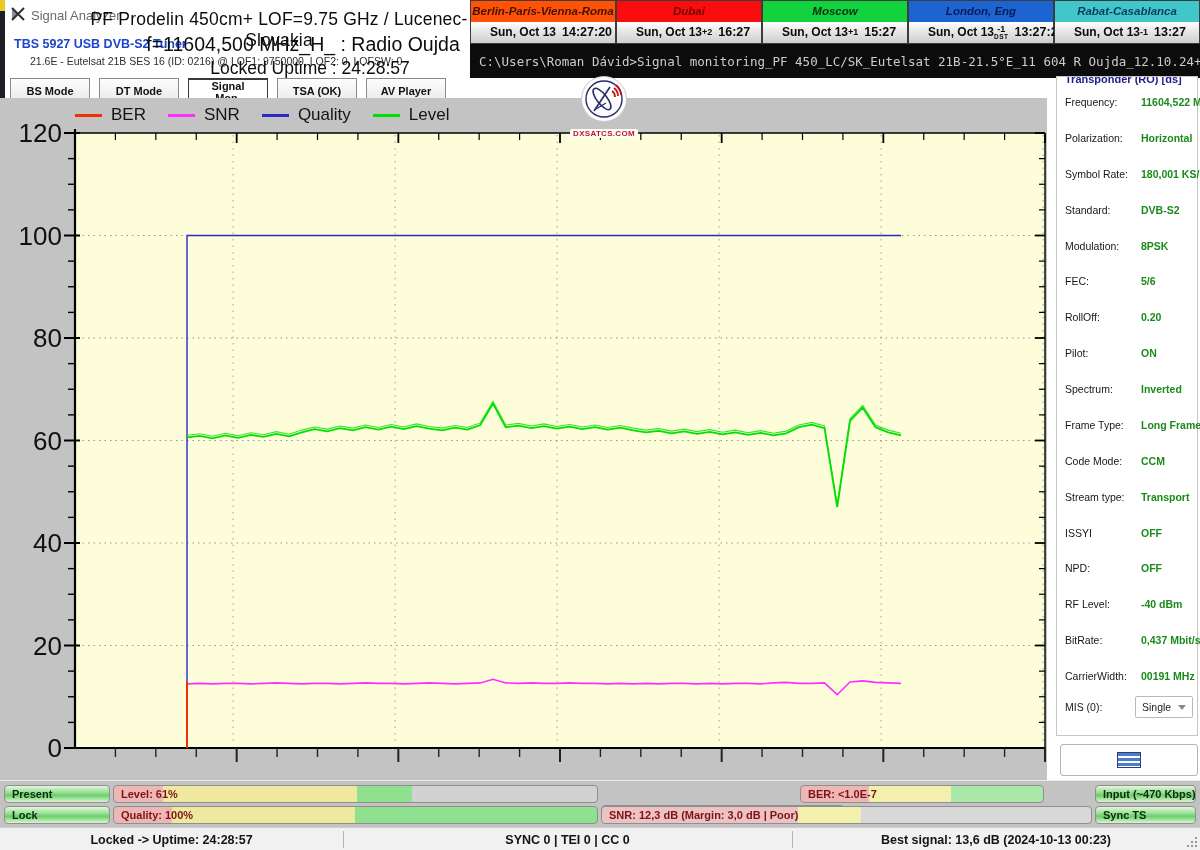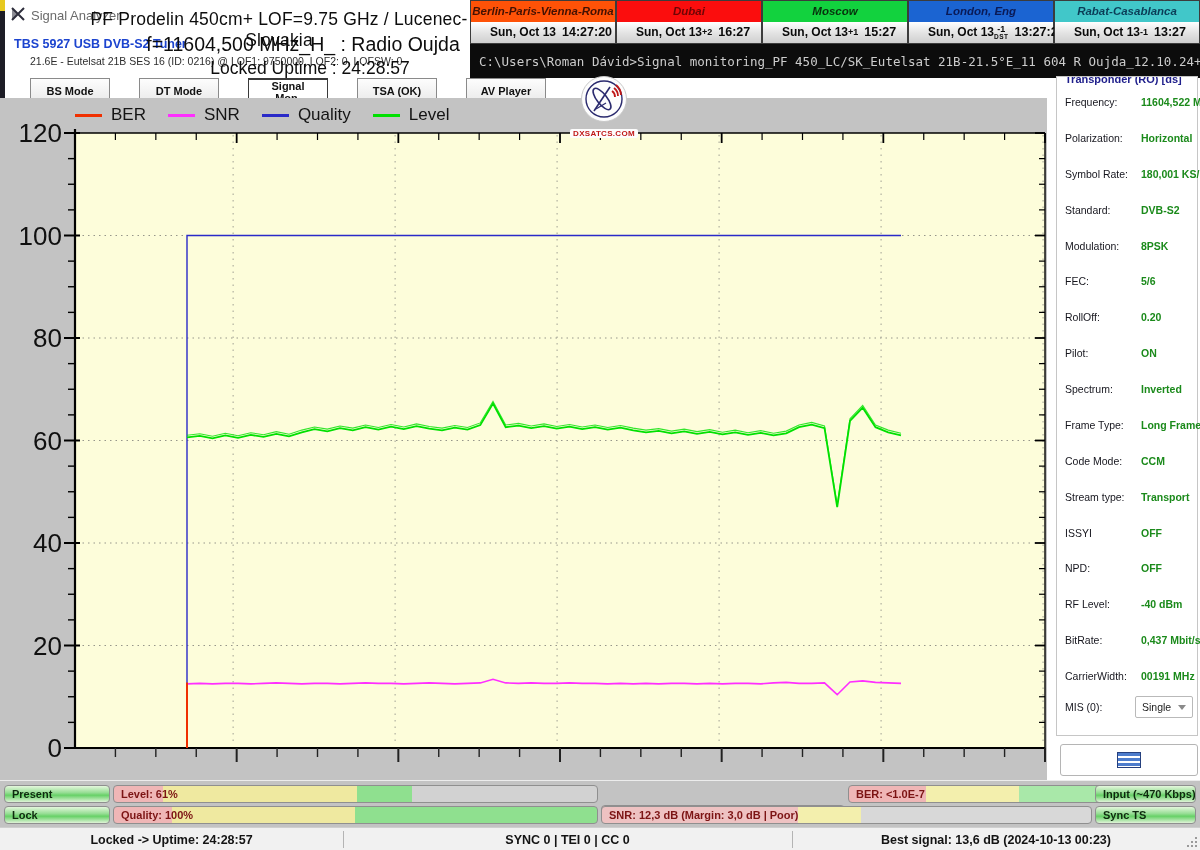--- a/index.html
+++ b/index.html
@@ -38,21 +38,21 @@
 
   
   .console{position:absolute;left:470px;top:44px;width:730px;height:34px;background:#0c0c0c;
            display:flex;align-items:center;padding-left:9px;}
   .console span{font-family:"DejaVu Sans Mono",monospace;font-size:12.5px;color:#cccccc;white-space:nowrap;}
 
   
   .tabs{position:absolute;left:10px;top:78px;height:20px;display:flex;gap:9px;}
   .tab{width:80px;height:20px;border:1px solid #8a8a8a;background:linear-gradient(#fdfdfd,#e9e9e9);
        font-family:"Liberation Sans",sans-serif;font-size:11px;font-weight:bold;color:#111;
-       display:flex;align-items:center;justify-content:center;padding:12px;cursor:pointer;margin-left:20px;}
+       display:flex;align-items:center;justify-content:center;padding:12px;cursor:pointer;}
   .tab.active{background:#ffffff;border:1px solid #3a3a3a;border-top-width:2px;}
 
   
   .chart-surface{position:absolute;left:0;top:98px;width:1047px;height:682px;background:#c3c3c3;}
   .legend{position:absolute;left:75px;top:7px;display:flex;align-items:center;gap:0;}
   .lg-item{display:flex;align-items:center;margin-right:22px;}
   .lg-line{width:27px;height:3px;margin-right:9px;}
   .lg-label{font-size:17px;color:#141414;}
   .ylabels div{position:absolute;width:60px;text-align:right;font-size:26px;color:#101010;line-height:30px;}
   #chart-svg{position:absolute;left:0;top:0;}
@@ -477,21 +477,21 @@
     </div>
   </div>
   <div class="panel-btn">
     <span class="stripes"></span>
   </div>
 
   <div class="monitor">
     <div class="badge" style="left:4px;top:4px;width:106px">Present</div>
     <div class="mbar" style="left: 113px; top: 4px; width: 485px; background: linear-gradient(to right, rgb(239, 182, 182) 0%, rgb(239, 182, 182) 10.2%, rgb(239, 233, 160) 10.2%, rgb(239, 233, 160) 50.4%, rgb(143, 224, 143) 50.4%, rgb(143, 224, 143) 61.6%, rgb(210, 210, 210) 61.6%, rgb(210, 210, 210) 100%);">Level: 61%</div>
     <div class="mbar" style="left: 601px; top: 4px; width: 244px; background: linear-gradient(to right, rgb(239, 182, 182) 0%, rgb(239, 182, 182) 35%, rgb(243, 239, 173) 35%, rgb(243, 239, 173) 55%, rgb(169, 232, 169) 55%, rgb(169, 232, 169) 100%); margin-top: 20px;">preBER: &lt;1.0E-7</div>
-    <div class="mbar" style="left: 848px; top: 4px; width: 276px; background: linear-gradient(to right, rgb(239, 182, 182) 0%, rgb(239, 182, 182) 28%, rgb(243, 239, 173) 28%, rgb(243, 239, 173) 62%, rgb(169, 232, 169) 62%, rgb(169, 232, 169) 100%);">BER: &lt;1.0E-7</div>
+    <div class="mbar" style="left: 800px; top: 4px; width: 244px; background: linear-gradient(to right, rgb(239, 182, 182) 0%, rgb(239, 182, 182) 28%, rgb(243, 239, 173) 28%, rgb(243, 239, 173) 62%, rgb(169, 232, 169) 62%, rgb(169, 232, 169) 100%);">BER: &lt;1.0E-7</div>
     <div class="badge" style="left:1095px;top:4px;width:101px">Input (~470 Kbps)</div>
 
     <div class="badge" style="left:4px;top:25px;width:106px">Lock</div>
     <div class="mbar" style="left: 113px; top: 25px; width: 485px; background: linear-gradient(to right, rgb(239, 182, 182) 0%, rgb(239, 182, 182) 12%, rgb(239, 233, 160) 12%, rgb(239, 233, 160) 50%, rgb(143, 224, 143) 50%, rgb(143, 224, 143) 100%);">Quality: 100%</div>
     <div class="mbar" style="left: 601px; top: 25px; width: 491px; background: linear-gradient(to right, rgb(238, 194, 194) 0%, rgb(238, 194, 194) 40%, rgb(243, 239, 173) 40%, rgb(243, 239, 173) 53%, rgb(216, 216, 216) 53%, rgb(216, 216, 216) 100%);">SNR: 12,3 dB (Margin: 3,0 dB | Poor)</div>
     <div class="badge" style="left:1095px;top:25px;width:101px">Sync TS</div>
   </div>
 
   <div class="statusbar">
     <div class="sect" style="left:0;width:343px">Locked -&gt; Uptime: 24:28:57</div>

